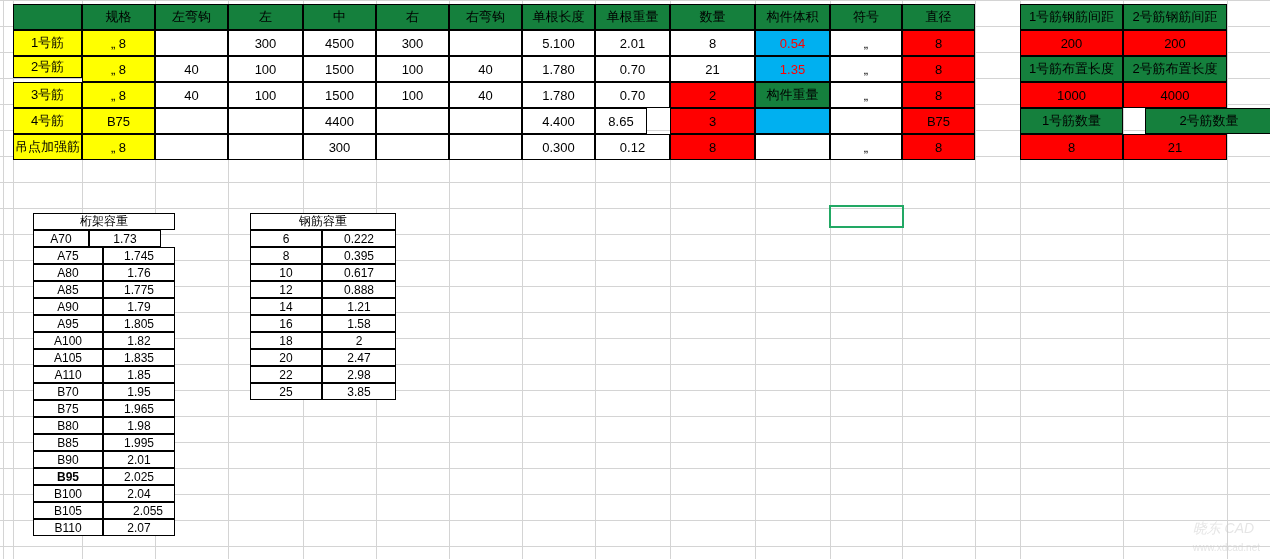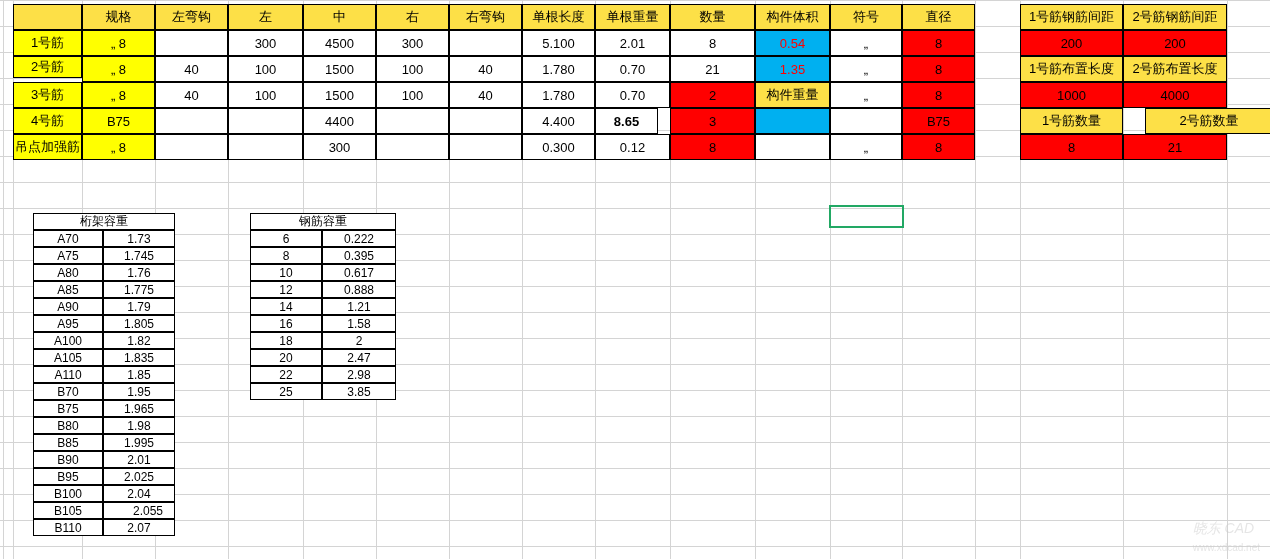--- a/index.html
+++ b/index.html
@@ -4,21 +4,21 @@
   <style>
     * { box-sizing: border-box; margin: 0; padding: 0; }
     body { font-family: Arial, "Microsoft YaHei", sans-serif; font-size: 12px; background: #fff; position: relative; width: 1270px; height: 559px; overflow: hidden; }
     
     .grid { position: absolute; top: 0; left: 0; width: 100%; height: 100%; }
     .grid-lines { position: absolute; top: 0; left: 0; width: 100%; height: 100%; pointer-events: none; }
     .vline { position: absolute; top: 0; bottom: 0; width: 1px; background: #d4d4d4; }
     .hline { position: absolute; left: 0; right: 0; height: 1px; background: #d4d4d4; }
     
     .cell { position: absolute; display: flex; align-items: center; justify-content: center; border: 1px solid #000; font-size: 13px; background: #fff; }
-    .cell.orange { background: #fde047; }
+    .cell.orange { background: #15803d; }
     .cell.yellow { background: #ffff00; }
     .cell.red { background: #ff0000; }
     .cell.blue { background: #00b0f0; }
     .cell.redtext { color: #ff0000; text-align: center; }
     
     .small-table { position: absolute; }
     .small-table .srow { display: flex; margin-left: 20px; }
     .small-table .scell { border: 1px solid #000; display: flex; align-items: center; justify-content: center; height: 17px; font-size: 12px; background: #fff; }
     .small-table .shead { border: 1px solid #000; display: flex; align-items: center; justify-content: center; height: 17px; font-size: 12px; background: #fff; }
     
@@ -127,21 +127,21 @@
       <div class="cell " style="left: 830px; top: 82px; width: 72px; height: 26px;">„</div>
       <div class="cell red" style="left: 902px; top: 82px; width: 73px; height: 26px;">8</div>
       <div class="cell yellow" style="left: 13px; top: 108px; width: 69px; height: 26px;">4号筋</div>
       <div class="cell yellow" style="left: 82px; top: 108px; width: 73px; height: 26px;">B75</div>
       <div class="cell " style="left: 155px; top: 108px; width: 73px; height: 26px;"></div>
       <div class="cell " style="left: 228px; top: 108px; width: 75px; height: 26px;"></div>
       <div class="cell " style="left: 303px; top: 108px; width: 73px; height: 26px;">4400</div>
       <div class="cell " style="left: 376px; top: 108px; width: 73px; height: 26px;"></div>
       <div class="cell " style="left: 449px; top: 108px; width: 73px; height: 26px;"></div>
       <div class="cell " style="left: 522px; top: 108px; width: 73px; height: 26px;">4.400</div>
-      <div class="cell " style="left: 595px; top: 108px; width: 63px; height: 26px; font-weight: bold;">8.65</div>
+      <div class="cell " style="left: 595px; top: 108px; width: 52px; height: 26px;">8.65</div>
       <div class="cell red" style="left: 670px; top: 108px; width: 85px; height: 26px;">3</div>
       <div class="cell blue" style="left: 755px; top: 108px; width: 75px; height: 26px;"></div>
       <div class="cell " style="left: 830px; top: 108px; width: 72px; height: 26px;"></div>
       <div class="cell red" style="left: 902px; top: 108px; width: 73px; height: 26px;">B75</div>
       <div class="cell yellow" style="left: 13px; top: 134px; width: 69px; height: 26px;">吊点加强筋</div>
       <div class="cell yellow" style="left: 82px; top: 134px; width: 73px; height: 26px;">„ 8</div>
       <div class="cell " style="left: 155px; top: 134px; width: 73px; height: 26px;"></div>
       <div class="cell " style="left: 228px; top: 134px; width: 75px; height: 26px;"></div>
       <div class="cell " style="left: 303px; top: 134px; width: 73px; height: 26px;">300</div>
       <div class="cell " style="left: 376px; top: 134px; width: 73px; height: 26px;"></div>
@@ -166,21 +166,21 @@
       <div class="cell orange" style="left: 1145px; top: 108px; width: 128px; height: 26px; text-align: right;">2号筋数量</div>
       <div class="cell red" style="left: 1020px; top: 134px; width: 103px; height: 26px;">8</div>
       <div class="cell red" style="left: 1123px; top: 134px; width: 104px; height: 26px;">21</div>
     </div>
 
   <div class="small-table" id="truss-table" style="left:13px; top:213px;">
       <div class="srow">
         <div class="shead" style="width: 142px;">桁架容重</div>
       </div>
       <div class="srow">
-        <div class="scell" style="width: 70px;">A70</div>
+        <div class="scell" style="width: 56px;">A70</div>
         <div class="scell" style="width: 72px;">1.73</div>
       </div>
       <div class="srow">
         <div class="scell" style="width: 70px;">A75</div>
         <div class="scell" style="width: 72px;">1.745</div>
       </div>
       <div class="srow">
         <div class="scell" style="width: 70px;">A80</div>
         <div class="scell" style="width: 72px;">1.76</div>
       </div>
@@ -222,21 +222,21 @@
       </div>
       <div class="srow">
         <div class="scell" style="width: 70px;">B85</div>
         <div class="scell" style="width: 72px;">1.995</div>
       </div>
       <div class="srow">
         <div class="scell" style="width: 70px;">B90</div>
         <div class="scell" style="width: 72px;">2.01</div>
       </div>
       <div class="srow">
-        <div class="scell" style="width: 70px;">B95</div>
+        <div class="scell" style="width: 70px; font-weight: bold;">B95</div>
         <div class="scell" style="width: 72px;">2.025</div>
       </div>
       <div class="srow">
         <div class="scell" style="width: 70px;">B100</div>
         <div class="scell" style="width: 72px;">2.04</div>
       </div>
       <div class="srow">
         <div class="scell" style="width: 70px;">B105</div>
         <div class="scell" style="width: 72px; padding-left: 18px;">2.055</div>
       </div>

